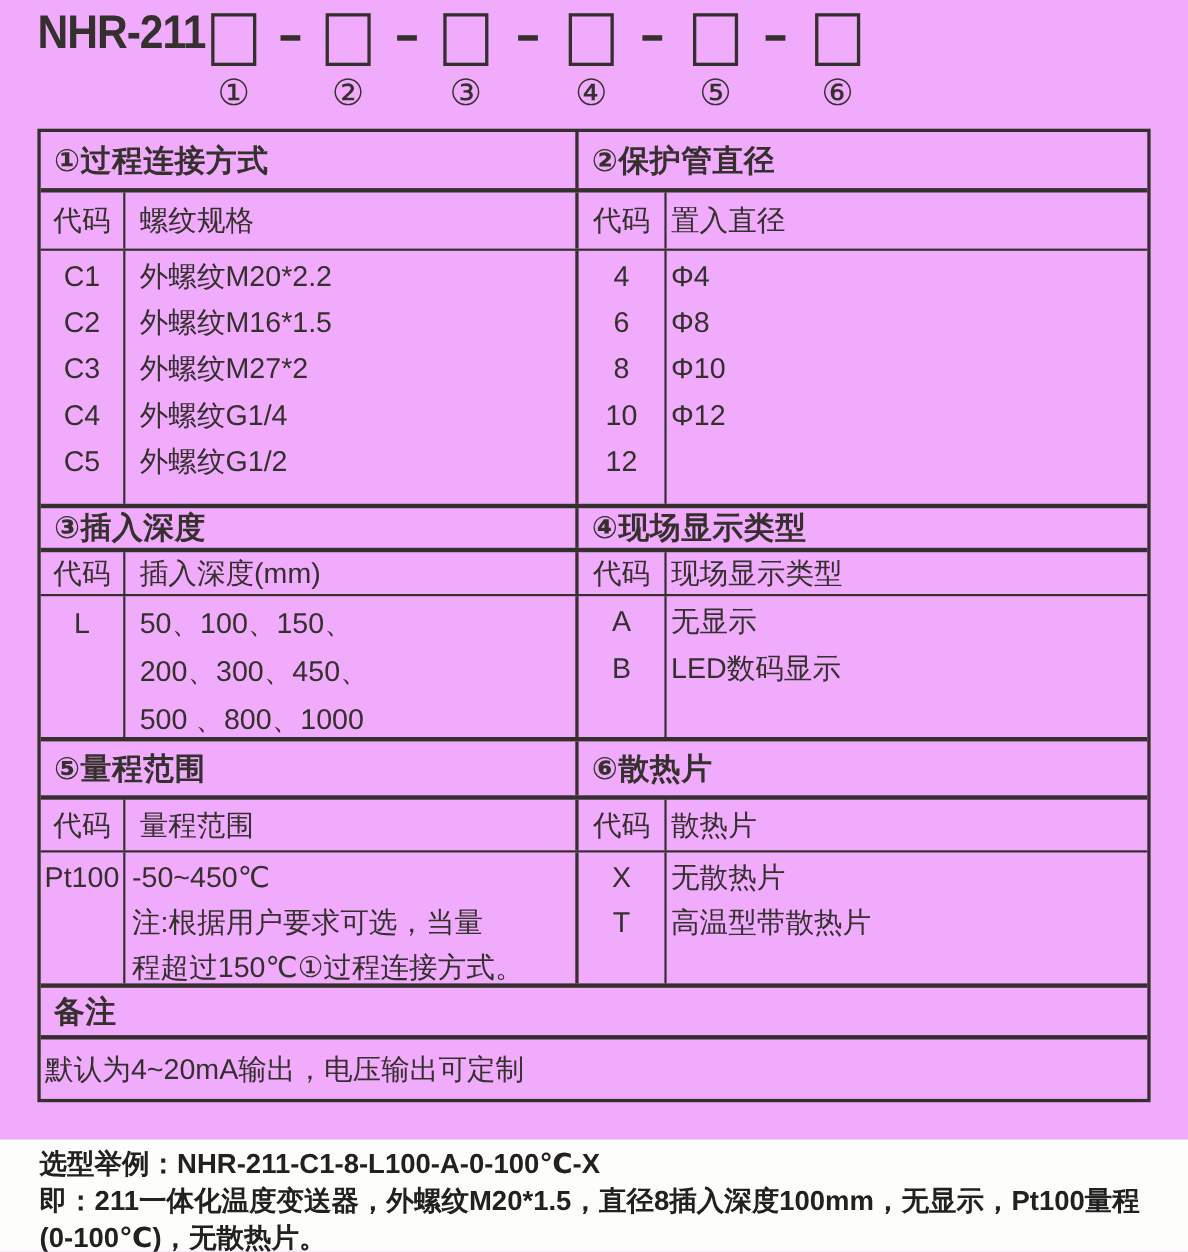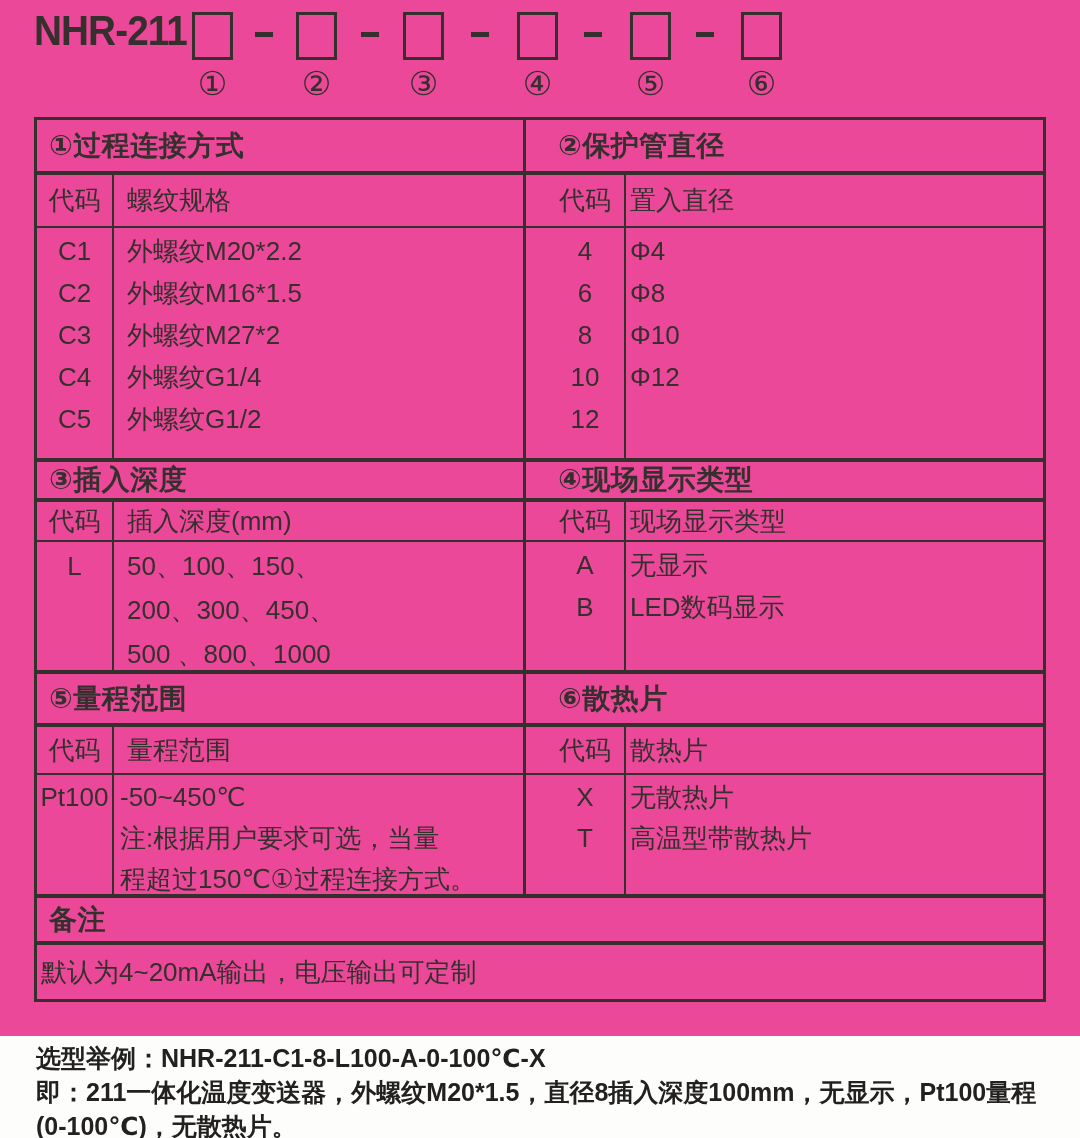--- a/index.html
+++ b/index.html
@@ -3,21 +3,21 @@
 <meta charset="utf-8">
 <style>
   * { box-sizing: border-box; margin: 0; padding: 0; }
   html,body { width: 1080px; height: 1138px; }
   body {
     font-family: "Liberation Sans", "DejaVu Sans", sans-serif;
     background: #f8f8f6;
     color: #35302d;
     overflow: hidden;
   }
-  .page { position: relative; width: 1080px; height: 1138px; background: #ec4899; }
+  .page { position: relative; width: 1080px; height: 1138px; background: #f0abfc; }
   .footer-strip { position: absolute; left: 0; top: 1036px; width: 1080px; height: 102px; background: #fdfdfc; }
 
   
   .topdiag { position: absolute; left: 0; top: 0; width: 1080px; height: 117px; }
   .model-prefix {
     position: absolute; left: 34px; top: 6px;
     font-size: 43px; font-weight: 700; letter-spacing: -1px;
     transform: scaleX(.9); transform-origin: left center; white-space: nowrap;
   }
   .code-box {
@@ -29,21 +29,21 @@
     position: absolute; top: 64px; width: 41px; height: 40px;
     font-family: "DejaVu Sans", sans-serif;
     font-size: 33px; line-height: 40px; text-align: center; color: #35302d;
   }
 
   
   .spec-table {
     position: absolute; left: 34px; top: 117px; width: 1012px;
     border: 3px solid #35302d;
   }
-  .band { display: flex; border-bottom: 4px solid #35302d; gap: 20px; }
+  .band { display: flex; border-bottom: 4px solid #35302d; }
   .band.thin { border-bottom-width: 2px; }
   .band.last { border-bottom: none; }
   .half { display: flex; }
   .half.left  { width: 489px; border-right: 3px solid #35302d; }
   .half.right { flex: 1; }
   .sec-hdr {
     font-size: 28px; font-weight: 700;
     display: flex; align-items: center; padding-left: 12px;
     letter-spacing: 0.5px; white-space: nowrap;
   }

